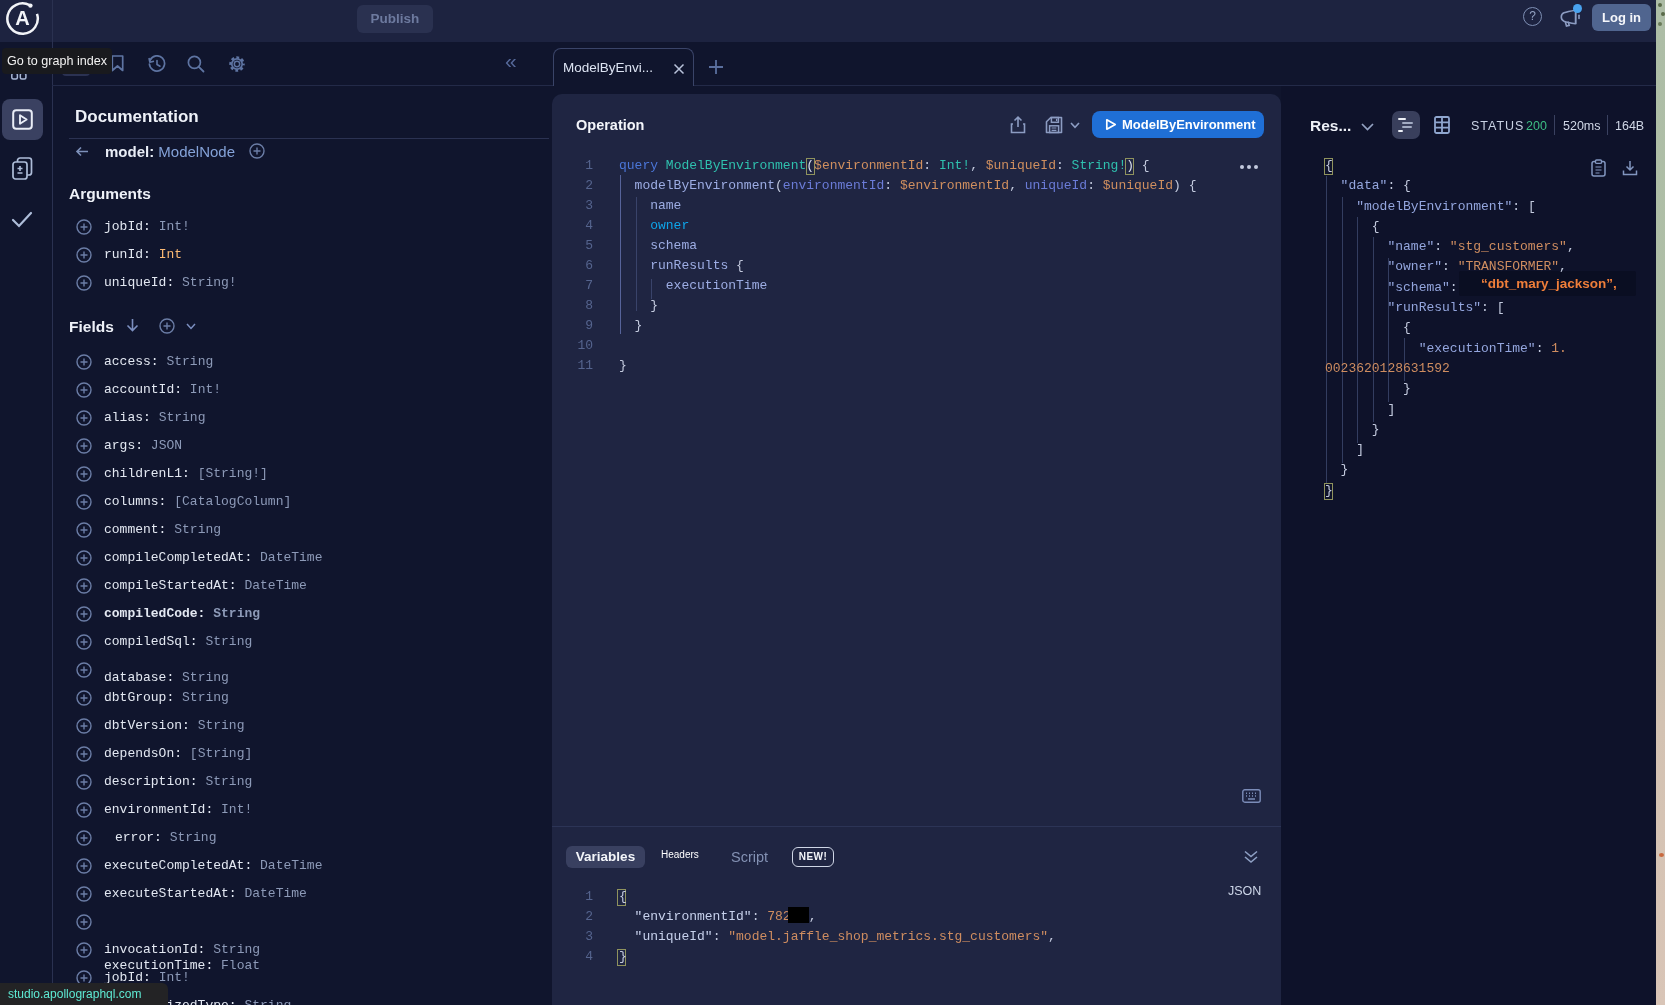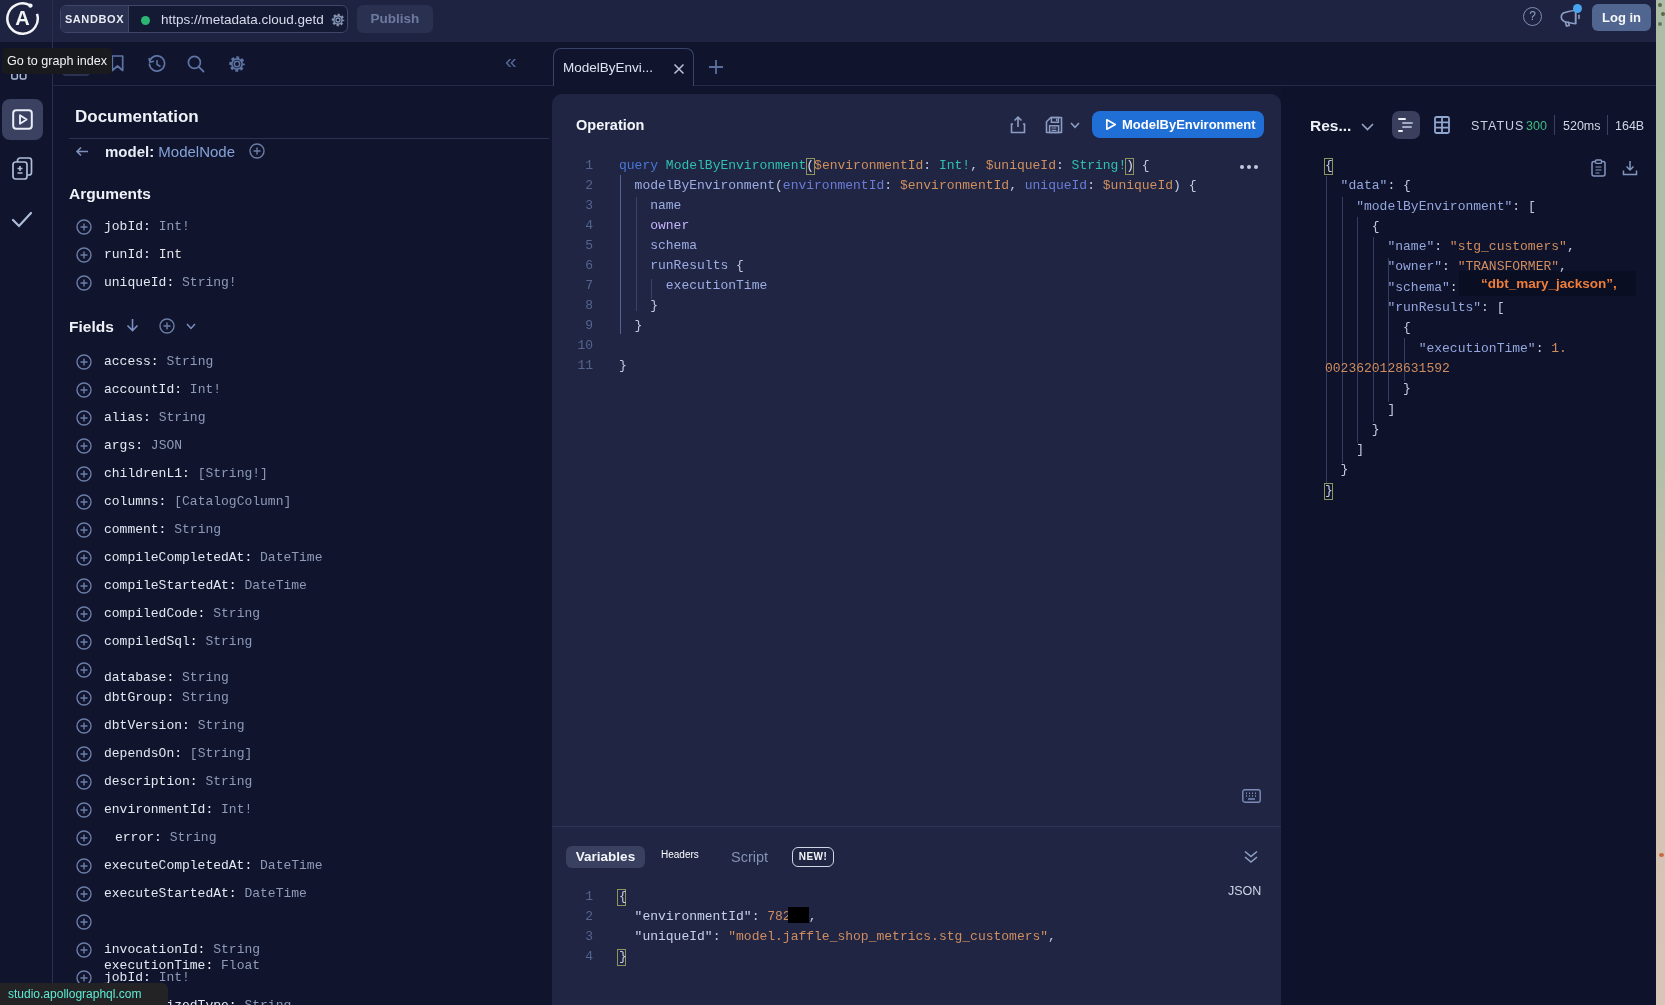--- a/index.html
+++ b/index.html
@@ -14,30 +14,20 @@
 <div class="abs" style="left:0;top:0;width:1665px;height:1005px;background:#10152d;">
 
 <div class="abs" style="left:0;top:0;width:1656px;height:42px;background:#1d2340;"></div>
 
 <svg class="abs" style="left:0px;top:1px;" width="42" height="36" viewBox="0 0 42 36">
   <path d="M 37.0 12.8 A 15.2 15.2 0 1 1 29.6 4.1" fill="none" stroke="#f2f4f8" stroke-width="2.5"></path>
   <circle cx="30.4" cy="4.6" r="2.2" fill="#f2f4f8"></circle>
   <text x="22.5" y="24.3" font-size="20" font-weight="bold" fill="#f2f4f8" text-anchor="middle" font-family="Liberation Sans,sans-serif">A</text>
 </svg>
 
-<div class="abs" style="left:60px;top:5px;width:288px;height:28px;border:1px solid #3e4669;border-radius:6px;background:#141a34;overflow:hidden;">
-  <div class="abs" style="left:0;top:0;width:68px;height:28px;background:#2a3150;border-right:1px solid #3e4669;text-align:center;line-height:27px;font-size:11px;font-weight:bold;letter-spacing:.6px;color:#e8ebf3;">SANDBOX</div>
-  <div class="abs" style="left:80px;top:10px;width:9px;height:9px;border-radius:50%;background:#2db573;"></div>
-  <div class="abs" style="left:100px;top:0;width:166px;height:28px;line-height:27px;font-size:13.5px;color:#d6dcec;overflow:hidden;white-space:nowrap;">https://metadata.cloud.getd</div>
-  <svg class="abs" style="left:269px;top:6px;" width="16" height="16" viewBox="0 0 16 16">
-  <circle cx="8" cy="8" r="4.1" fill="none" stroke="#8593b5" stroke-width="1.5"></circle>
-  <circle cx="8" cy="8" r="2" fill="none" stroke="#8593b5" stroke-width="1.3"></circle>
-  <circle cx="8" cy="8" r="5.2" fill="none" stroke="#8593b5" stroke-width="2.2" stroke-dasharray="2.2 1.9" stroke-dashoffset="1.1"></circle>
-</svg>
-</div>
 
 <div class="abs" style="left:357px;top:5px;width:76px;height:28px;background:#2a3150;border-radius:6px;text-align:center;line-height:28px;font-size:13.5px;font-weight:bold;color:#6d7a9f;">Publish</div>
 
 <div class="abs" style="left:1523px;top:7px;width:19px;height:19px;border:1.5px solid #7e8fb4;border-radius:50%;text-align:center;line-height:17px;font-size:12px;color:#93a2c2;">?</div>
 
 <svg class="abs" style="left:1557px;top:9px;" width="24" height="18" viewBox="0 0 24 18">
   <path d="M18.7,1.2 C12,2.2 9,3 7,3.8 A 4.6,4.6 0 0 0 7,12.2 C9,13 12,13.8 18.7,14.8" fill="none" stroke="#8c9cc2" stroke-width="1.6" stroke-linejoin="round"></path>
   <path d="M18.7,0.8 V15.2" stroke="#8c9cc2" stroke-width="1.9"></path>
   <path d="M8.3,13 L9.5,17 L12.2,16.4 L11.2,12.6" fill="none" stroke="#8c9cc2" stroke-width="1.6"></path>
   <path d="M22,6.3 V9.5" stroke="#8c9cc2" stroke-width="1.6" stroke-linecap="round"></path>
@@ -144,21 +134,21 @@
 
   <div class="abs" style="left:68px;top:81px;width:1px;height:159px;background:#56639a;"></div>
   <div class="abs" style="left:84px;top:103px;width:1px;height:114px;background:#39436a;"></div>
   <div class="abs" style="left:99px;top:185px;width:1px;height:20px;background:#39436a;"></div>
 
   <div class="abs" style="left:254px;top:64px;width:9px;height:17px;border:1px solid #8f935e;"></div>
   <div class="abs" style="left:573px;top:64px;width:9px;height:17px;border:1px solid #8f935e;"></div>
   <div class="abs mono" style="left:67px;top:62px;"><span style="color:#4b76d8">query</span> <span style="color:#2fc0ae">ModelByEnvironment</span><span style="color:#d7dced">(</span><span style="color:#d08f5f">$environmentId</span><span style="color:#c3cade">:</span> <span style="color:#2fc0ae">Int!</span><span style="color:#c3cade">,</span> <span style="color:#d08f5f">$uniqueId</span><span style="color:#c3cade">:</span> <span style="color:#2fc0ae">String!</span><span style="color:#d7dced">)</span> <span style="color:#c3cade">{</span>
   <span style="color:#9dade4">modelByEnvironment</span><span style="color:#c3cade">(</span><span style="color:#6b7cd8">environmentId</span><span style="color:#c3cade">:</span> <span style="color:#d08f5f">$environmentId</span><span style="color:#c3cade">,</span> <span style="color:#6b7cd8">uniqueId</span><span style="color:#c3cade">:</span> <span style="color:#d08f5f">$uniqueId</span><span style="color:#c3cade">)</span> <span style="color:#c3cade">{</span>
     <span style="color:#9dade4">name</span>
-    <span style="color:#c4b5fd">owner</span>
+    <span style="color:#0ea5e9">owner</span>
     <span style="color:#9dade4">schema</span>
     <span style="color:#9dade4">runResults</span> <span style="color:#c3cade">{</span>
       <span style="color:#9dade4">executionTime</span>
     <span style="color:#c3cade">}</span>
   <span style="color:#c3cade">}</span>
 
 <span style="color:#c3cade">}</span></div>
 
   <div class="abs" style="left:688px;top:70px;width:22px;height:6px;">
     <div class="abs" style="left:0;top:1px;width:4px;height:4px;border-radius:50%;background:#c3cade;"></div>
@@ -201,21 +191,21 @@
     <div class="abs" style="left:6px;top:7px;width:8px;height:2px;background:#eef1f7;border-radius:1px;"></div>
     <div class="abs" style="left:10px;top:11px;width:11px;height:2px;background:#a2abc2;border-radius:1px;"></div>
     <div class="abs" style="left:10px;top:15px;width:10px;height:2px;background:#a2abc2;border-radius:1px;"></div>
     <div class="abs" style="left:6px;top:19px;width:5px;height:2px;background:#eef1f7;border-radius:1px;"></div>
   </div>
   <svg class="abs" style="left:153px;top:30px;" width="16" height="18" viewBox="0 0 16 18">
     <rect x="1" y="1" width="14" height="16" rx="1.5" fill="none" stroke="#8fa6cf" stroke-width="1.8"></rect>
     <path d="M1,6.3 h14 M1,11.7 h14 M8,1 v16" stroke="#8fa6cf" stroke-width="1.8"></path>
   </svg>
   <div class="abs" style="left:190px;top:33px;font-size:12.5px;letter-spacing:1px;color:#c9d2e4;">STATUS</div>
-  <div class="abs" style="left:245px;top:33px;font-size:12.5px;color:#3dbd83;">300</div>
+  <div class="abs" style="left:245px;top:33px;font-size:12.5px;color:#3dbd83;">200</div>
   <div class="abs" style="left:273px;top:29px;width:1px;height:20px;background:#3a4160;"></div>
   <div class="abs" style="left:282px;top:33px;font-size:12.5px;color:#d0d7e6;">520ms</div>
   <div class="abs" style="left:326px;top:29px;width:1px;height:20px;background:#3a4160;"></div>
   <div class="abs" style="left:334px;top:33px;font-size:12.5px;color:#d0d7e6;">164B</div>
 
   <svg class="abs" style="left:310px;top:73px;" width="15" height="18" viewBox="0 0 15 18">
     <rect x="1" y="2.5" width="13" height="14.5" rx="2" fill="none" stroke="#8296c0" stroke-width="1.5"></rect>
     <rect x="4.5" y="1" width="6" height="3.4" rx="1" fill="#0e122a" stroke="#8296c0" stroke-width="1.4"></rect>
     <path d="M4.5,8 h6 M4.5,11 h6 M4.5,14 h4" stroke="#8296c0" stroke-width="1.2"></path>
   </svg>
@@ -269,21 +259,21 @@
 <div id="args">
       <svg class="abs" style="left:76px;top:219px;" width="16" height="16" viewBox="0 0 16 16">
         <circle cx="8" cy="8" r="7" fill="none" stroke="#6b7da6" stroke-width="1.4"></circle>
         <path d="M8,4.5 V11.5 M4.5,8 H11.5" stroke="#6b7da6" stroke-width="1.4"></path>
       </svg>
       <div class="abs mono13" style="left:104px;top:217px;"><span style="color:#e3e8f2">jobId:</span> <span style="color:#8d9ab8">Int!</span></div>
       <svg class="abs" style="left:76px;top:247px;" width="16" height="16" viewBox="0 0 16 16">
         <circle cx="8" cy="8" r="7" fill="none" stroke="#6b7da6" stroke-width="1.4"></circle>
         <path d="M8,4.5 V11.5 M4.5,8 H11.5" stroke="#6b7da6" stroke-width="1.4"></path>
       </svg>
-      <div class="abs mono13" style="left:104px;top:245px;"><span style="color:#e3e8f2">runId:</span> <span style="color:#e5e5e5">Int</span></div>
+      <div class="abs mono13" style="left:104px;top:245px;"><span style="color:#e3e8f2">runId:</span> <span style="color:#fdba74">Int</span></div>
       <svg class="abs" style="left:76px;top:275px;" width="16" height="16" viewBox="0 0 16 16">
         <circle cx="8" cy="8" r="7" fill="none" stroke="#6b7da6" stroke-width="1.4"></circle>
         <path d="M8,4.5 V11.5 M4.5,8 H11.5" stroke="#6b7da6" stroke-width="1.4"></path>
       </svg>
       <div class="abs mono13" style="left:104px;top:273px;"><span style="color:#e3e8f2">uniqueId:</span> <span style="color:#8d9ab8">String!</span></div>
     </div>
 <div class="abs" style="left:69px;top:318px;font-size:15.5px;font-weight:bold;color:#eef1f8;">Fields</div>
 <svg class="abs" style="left:126px;top:318px;" width="13" height="14" viewBox="0 0 13 14">
   <path d="M6.5,1 V12 M1.5,7.5 L6.5,12.5 L11.5,7.5" fill="none" stroke="#7c8fc0" stroke-width="1.6"></path>
 </svg>
@@ -337,21 +327,21 @@
       <div class="abs mono13" style="left:104px;top:548px;"><span style="color:#e3e8f2">compileCompletedAt:</span> <span style="color:#8d9ab8">DateTime</span></div>
       <svg class="abs" style="left:76px;top:578px;" width="16" height="16" viewBox="0 0 16 16">
         <circle cx="8" cy="8" r="7" fill="none" stroke="#6b7da6" stroke-width="1.4"></circle>
         <path d="M8,4.5 V11.5 M4.5,8 H11.5" stroke="#6b7da6" stroke-width="1.4"></path>
       </svg>
       <div class="abs mono13" style="left:104px;top:576px;"><span style="color:#e3e8f2">compileStartedAt:</span> <span style="color:#8d9ab8">DateTime</span></div>
       <svg class="abs" style="left:76px;top:606px;" width="16" height="16" viewBox="0 0 16 16">
         <circle cx="8" cy="8" r="7" fill="none" stroke="#6b7da6" stroke-width="1.4"></circle>
         <path d="M8,4.5 V11.5 M4.5,8 H11.5" stroke="#6b7da6" stroke-width="1.4"></path>
       </svg>
-      <div class="abs mono13" style="left:104px;top:604px;"><span style="color:#e3e8f2">compiledCode:</span> <span style="color:#8d9ab8">String</span></div>
+      <div class="abs mono13" style="left:104px;top:604px;font-weight:bold;"><span style="color:#e3e8f2">compiledCode:</span> <span style="color:#8d9ab8">String</span></div>
       <svg class="abs" style="left:76px;top:634px;" width="16" height="16" viewBox="0 0 16 16">
         <circle cx="8" cy="8" r="7" fill="none" stroke="#6b7da6" stroke-width="1.4"></circle>
         <path d="M8,4.5 V11.5 M4.5,8 H11.5" stroke="#6b7da6" stroke-width="1.4"></path>
       </svg>
       <div class="abs mono13" style="left:104px;top:632px;"><span style="color:#e3e8f2">compiledSql:</span> <span style="color:#8d9ab8">String</span></div>
       <svg class="abs" style="left:76px;top:662px;" width="16" height="16" viewBox="0 0 16 16">
         <circle cx="8" cy="8" r="7" fill="none" stroke="#6b7da6" stroke-width="1.4"></circle>
         <path d="M8,4.5 V11.5 M4.5,8 H11.5" stroke="#6b7da6" stroke-width="1.4"></path>
       </svg>
       <div class="abs mono13" style="left:104px;top:668px;"><span style="color:#e3e8f2">database:</span> <span style="color:#8d9ab8">String</span></div>

